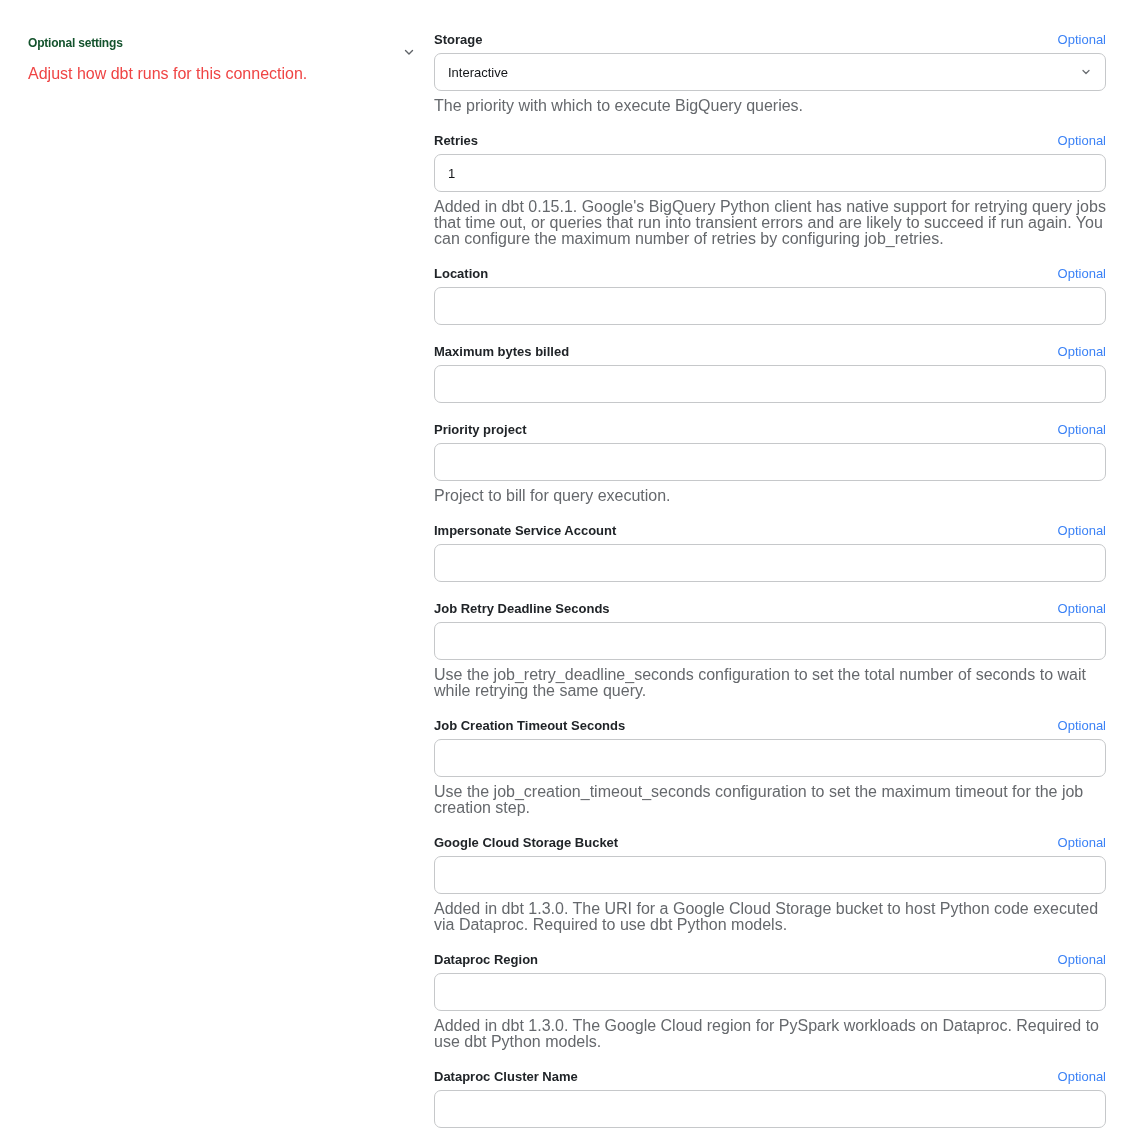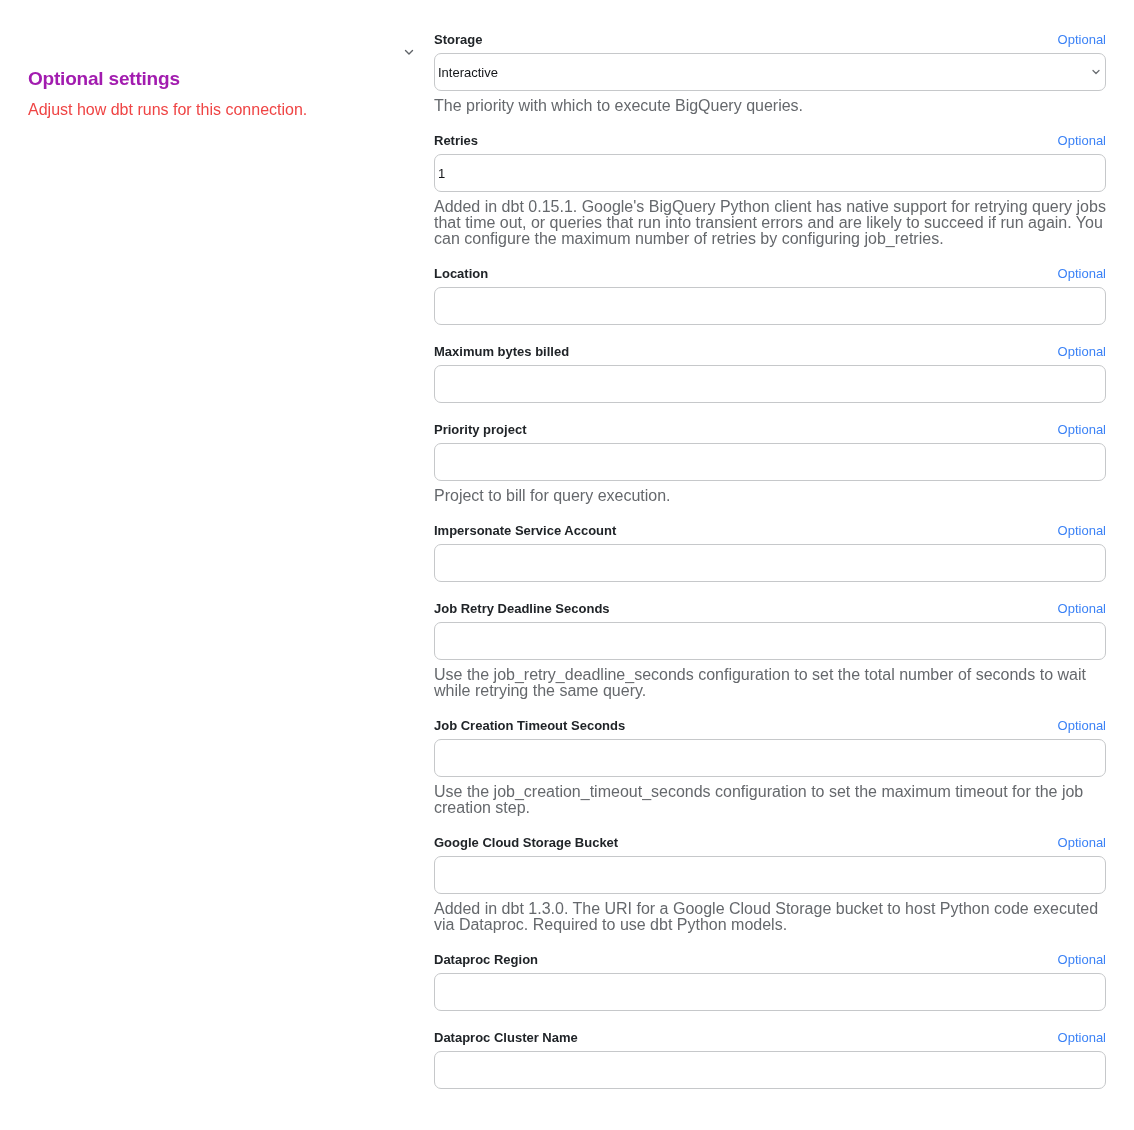--- a/index.html
+++ b/index.html
@@ -16,26 +16,25 @@
     padding: 32px 28px 40px 28px;
   }
   .left-panel {
     width: 394px;
     flex-shrink: 0;
     display: flex;
     justify-content: space-between;
     align-items: flex-start;
   }
   .section-title {
-    font-size: 19px;
+    font-size: 12px;
     font-weight: 700;
-    color: #a21caf;
+    color: #14532d;
     letter-spacing: -0.2px;
     line-height: 22px;
-    margin-top: 36px;
   }
   .section-subtitle {
     font-size: 16px;
     color: #ef4444;
     margin-top: 12px;
     line-height: 16px;
   }
   .collapse-chevron {
     margin-top: 13px;
     margin-right: 6px;
@@ -65,21 +64,21 @@
     font-weight: 400;
     color: #3b82f6;
     line-height: 15px;
   }
   .control {
     width: 100%;
     height: 38px;
     border: 1px solid #c6c8ca;
     border-radius: 7px;
     background: #ffffff;
-    padding: 0 3px;
+    padding: 0 13px;
     font-size: 13px;
     color: #141619;
     font-family: inherit;
     outline: none;
   }
   .select-control {
     display: flex;
     align-items: center;
     justify-content: space-between;
     cursor: pointer;
@@ -153,19 +152,19 @@
           <span class="field-label">Job Creation Timeout Seconds</span>
           <span class="field-optional">Optional</span>
         </div><input type="text" class="control" value="" style=""><div class="help">Use the job_creation_timeout_seconds configuration to set the maximum timeout for the job creation step.</div></div>
       <div class="field"><div class="field-header">
           <span class="field-label">Google Cloud Storage Bucket</span>
           <span class="field-optional">Optional</span>
         </div><input type="text" class="control" value="" style=""><div class="help">Added in dbt 1.3.0. The URI for a Google Cloud Storage bucket to host Python code executed via Dataproc. Required to use dbt Python models.</div></div>
       <div class="field"><div class="field-header">
           <span class="field-label">Dataproc Region</span>
           <span class="field-optional">Optional</span>
-        </div><input type="text" class="control" value="" style=""></div>
+        </div><input type="text" class="control" value="" style=""><div class="help">Added in dbt 1.3.0. The Google Cloud region for PySpark workloads on Dataproc. Required to use dbt Python models.</div></div>
       <div class="field"><div class="field-header">
           <span class="field-label">Dataproc Cluster Name</span>
           <span class="field-optional">Optional</span>
         </div><input type="text" class="control" value="" style=""></div>
     </div>
 </div>
 
 </body></html>

